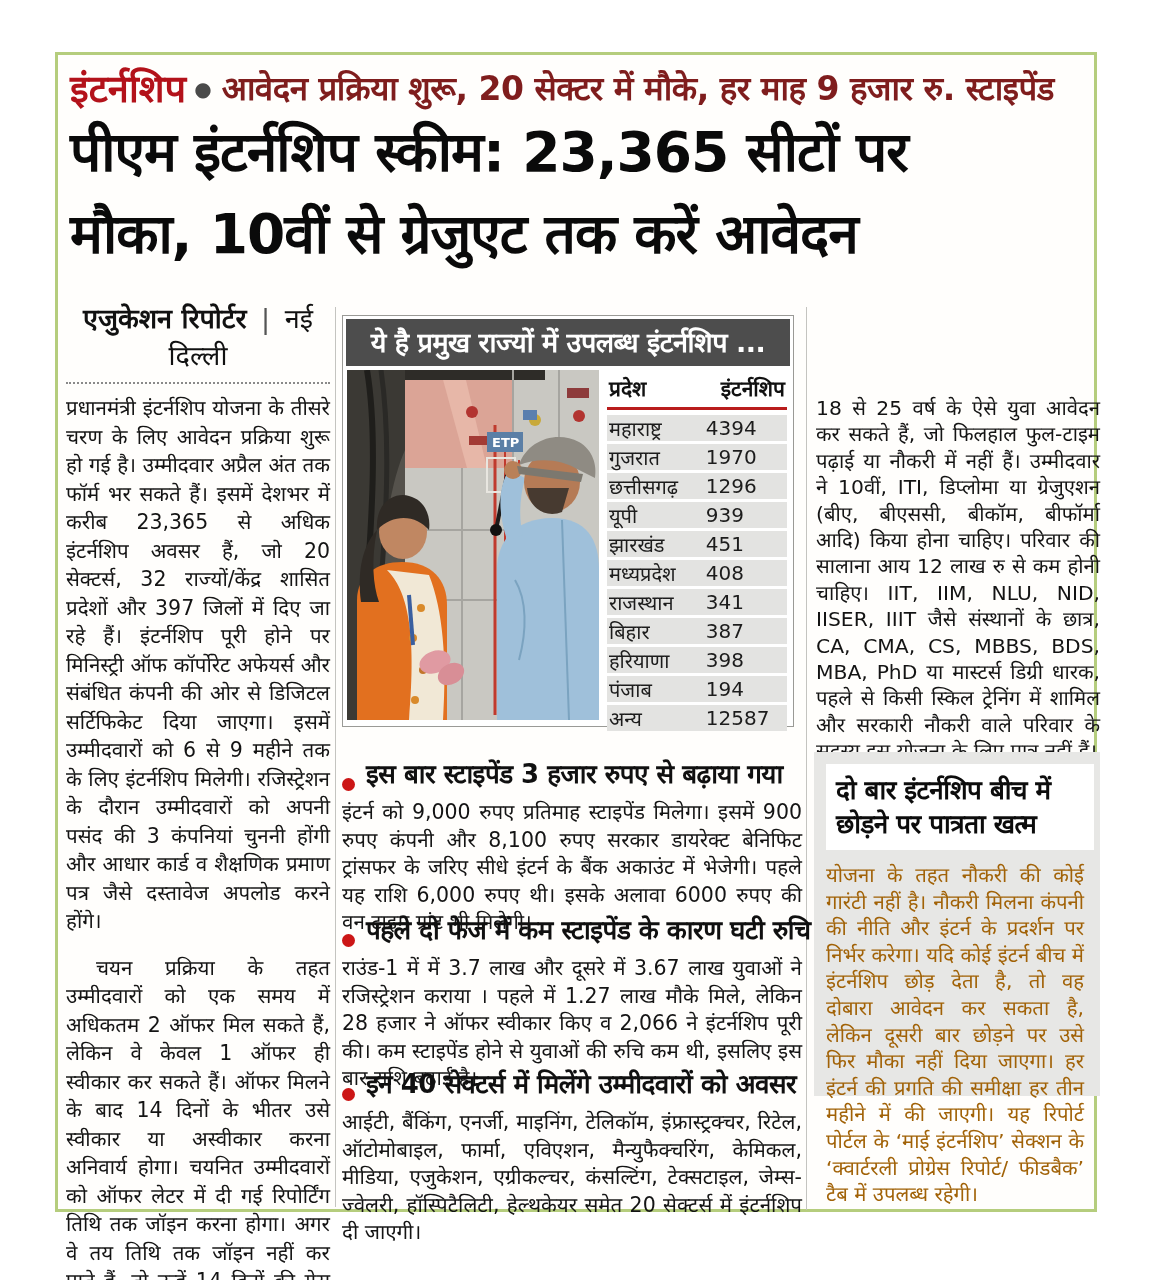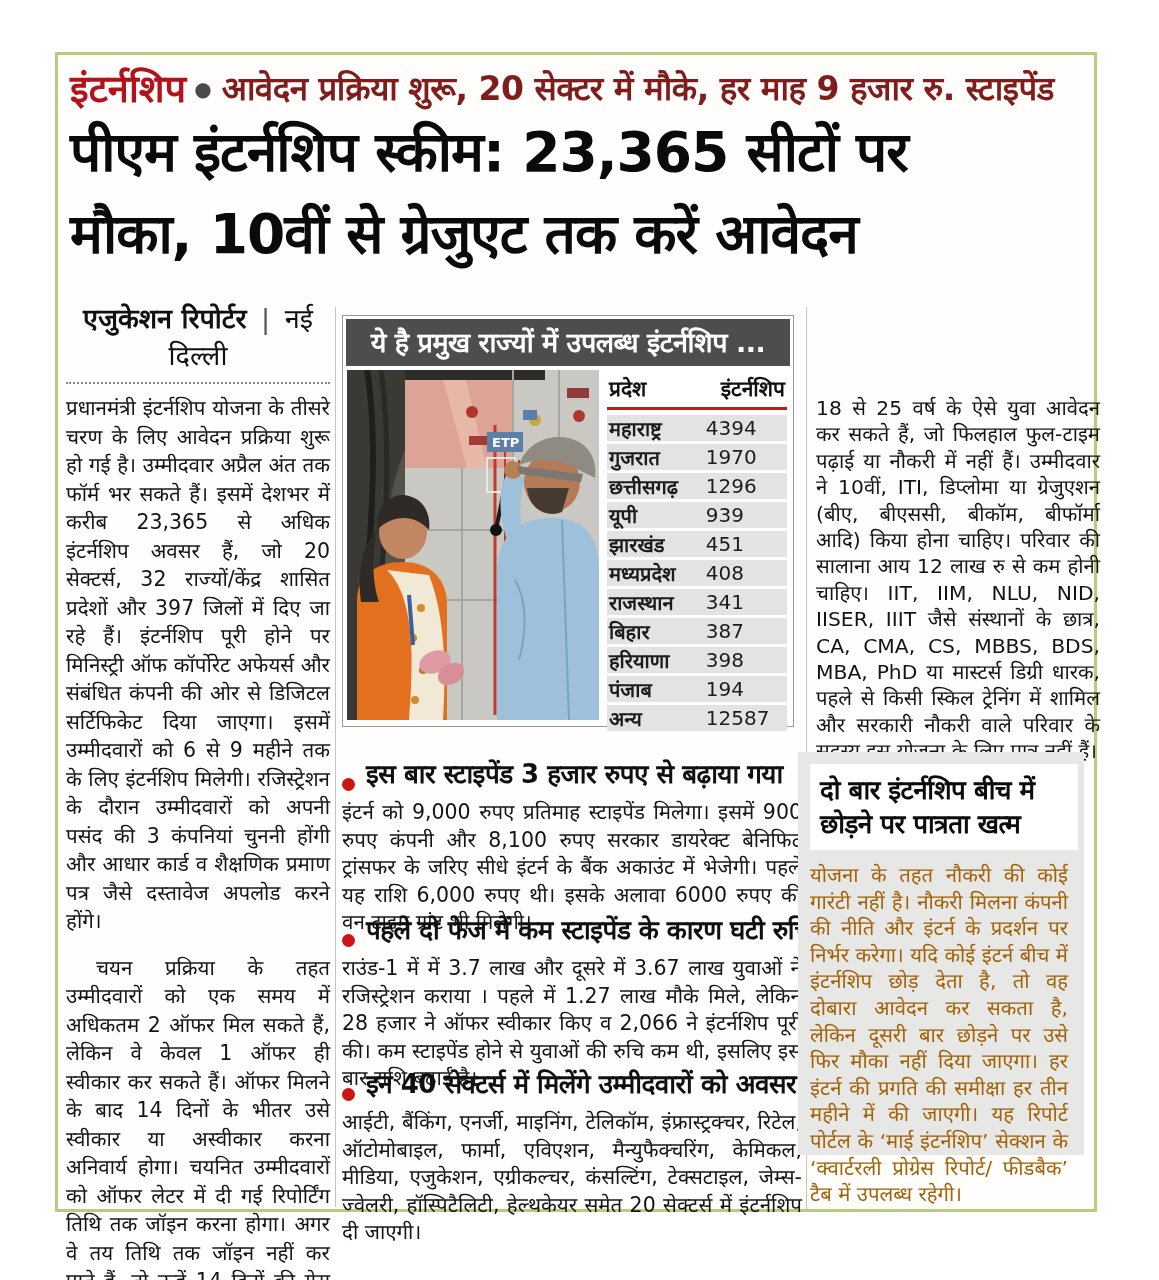--- a/index.html
+++ b/index.html
@@ -33,31 +33,31 @@
   .bodytext{font-size:20.5px;line-height:28.5px;text-align:justify;color:#141414;}
   .p2{text-indent:30px;margin-top:18px;}
   .weblink{font-family:"DejaVu Serif","Liberation Serif",serif;font-weight:700;font-size:23px;margin-top:4px;letter-spacing:0.3px;}
   
   .statesbox{position:absolute;left:284px;top:260px;width:452px;height:412px;border:1px solid #9a9a96;background:#fff;box-sizing:border-box;}
   .statestitle{margin:3px;height:47px;background:#4d4d4d;color:#ffffff;font-size:27px;font-weight:700;text-align:center;line-height:47px;letter-spacing:-0.5px;}
   .photo{position:absolute;left:4px;top:54px;width:252px;height:350px;}
   .stable{position:absolute;left:264px;top:58px;width:180px;}
   .thead{display:flex;justify-content:space-between;font-size:21px;font-weight:800;color:#111;border-bottom:3px solid #b91c1c;padding:0 2px 5px 2px;margin-bottom:5px;}
   .tr{display:flex;background:#e3e3e1;margin-bottom:3px;height:26px;align-items:center;font-size:20px;color:#1c1c1c;padding:0 2px;}
-  .tr .st{width:55%;font-weight:700;}
+  .tr .st{width:55%;font-weight:400;}
   .tr .val{width:45%;}
   
   .section{position:absolute;left:284px;width:460px;}
   .sech{font-size:26px;font-weight:800;color:#101010;letter-spacing:-0.5px;white-space:nowrap;display:flex;align-items:flex-end;}
   .reddot{width:13px;height:13px;border-radius:50%;background:#cc1616;display:inline-block;margin-right:11px;flex:0 0 auto;}
   .secb{font-size:20.5px;line-height:27.5px;text-align:justify;margin-top:8px;color:#141414;}
   
   .whotitle{position:absolute;left:758px;top:274px;width:280px;height:52px;background:#e2e2e0;font-size:29px;font-weight:800;color:#101010;line-height:52px;padding-left:10px;box-sizing:border-box;letter-spacing:-0.5px;}
   .whobody{position:absolute;left:758px;top:340px;width:284px;font-size:20.3px;line-height:26.4px;text-align:justify;color:#141414;}
-  .dropbox{position:absolute;left:740px;top:697px;width:286px;height:403px;background:#e7e7e5;box-sizing:border-box;padding:12px 10px 0 12px;}
+  .dropbox{position:absolute;left:756px;top:697px;width:286px;height:344px;background:#e7e7e5;box-sizing:border-box;padding:12px 10px 0 12px;}
   .droptitle{background:#ffffff;font-size:26px;font-weight:800;color:#0c0c0c;line-height:34px;padding:9px 10px;width:248px;letter-spacing:-0.5px;}
   .dropbody{margin-top:12px;font-size:20.3px;line-height:26.6px;text-align:justify;color:#a16207;width:258px;}
 </style>
 </head>
 <body>
 
 <div class="frame">
 
   <div class="kicker">
     <span class="tag">इंटर्नशिप</span>

